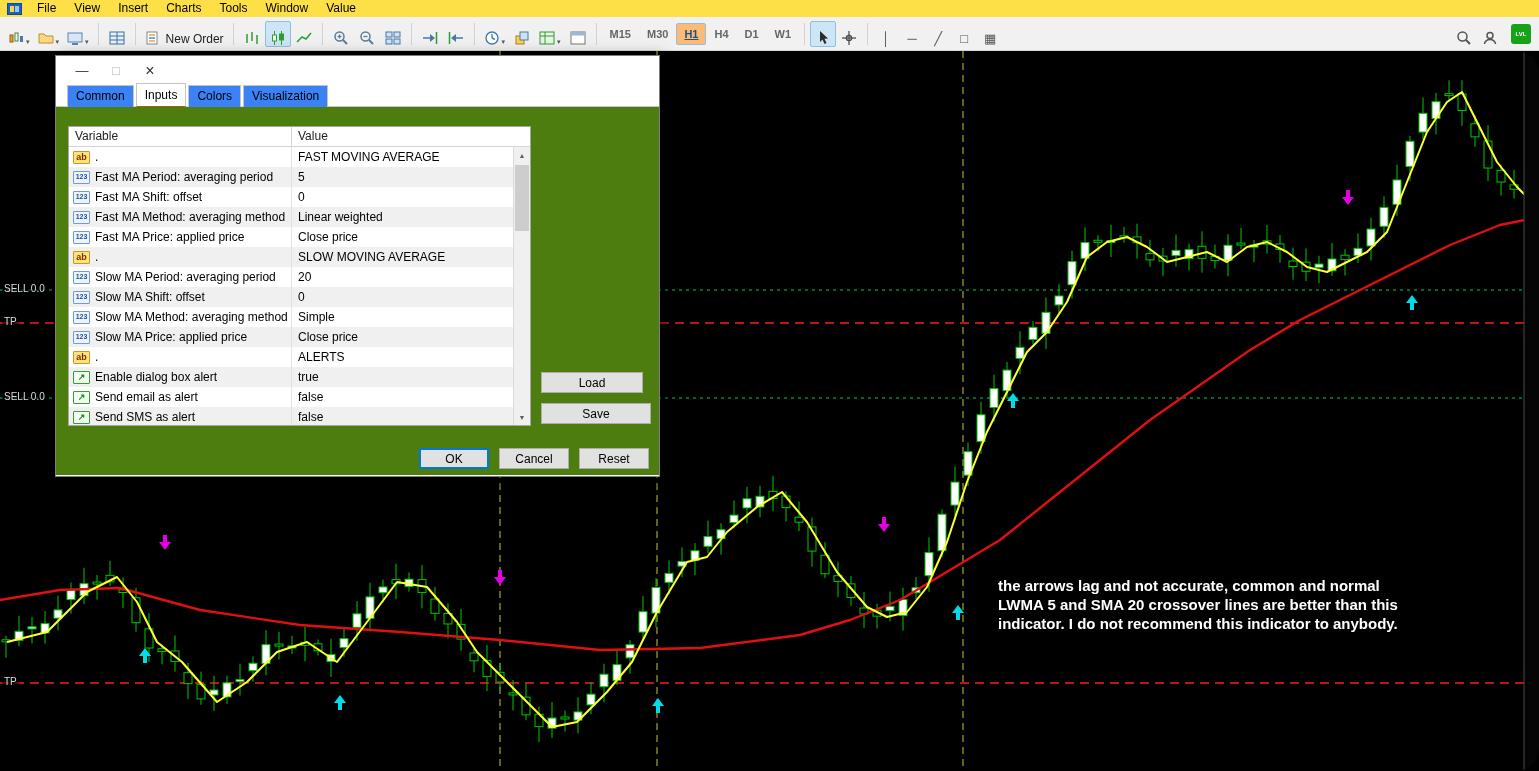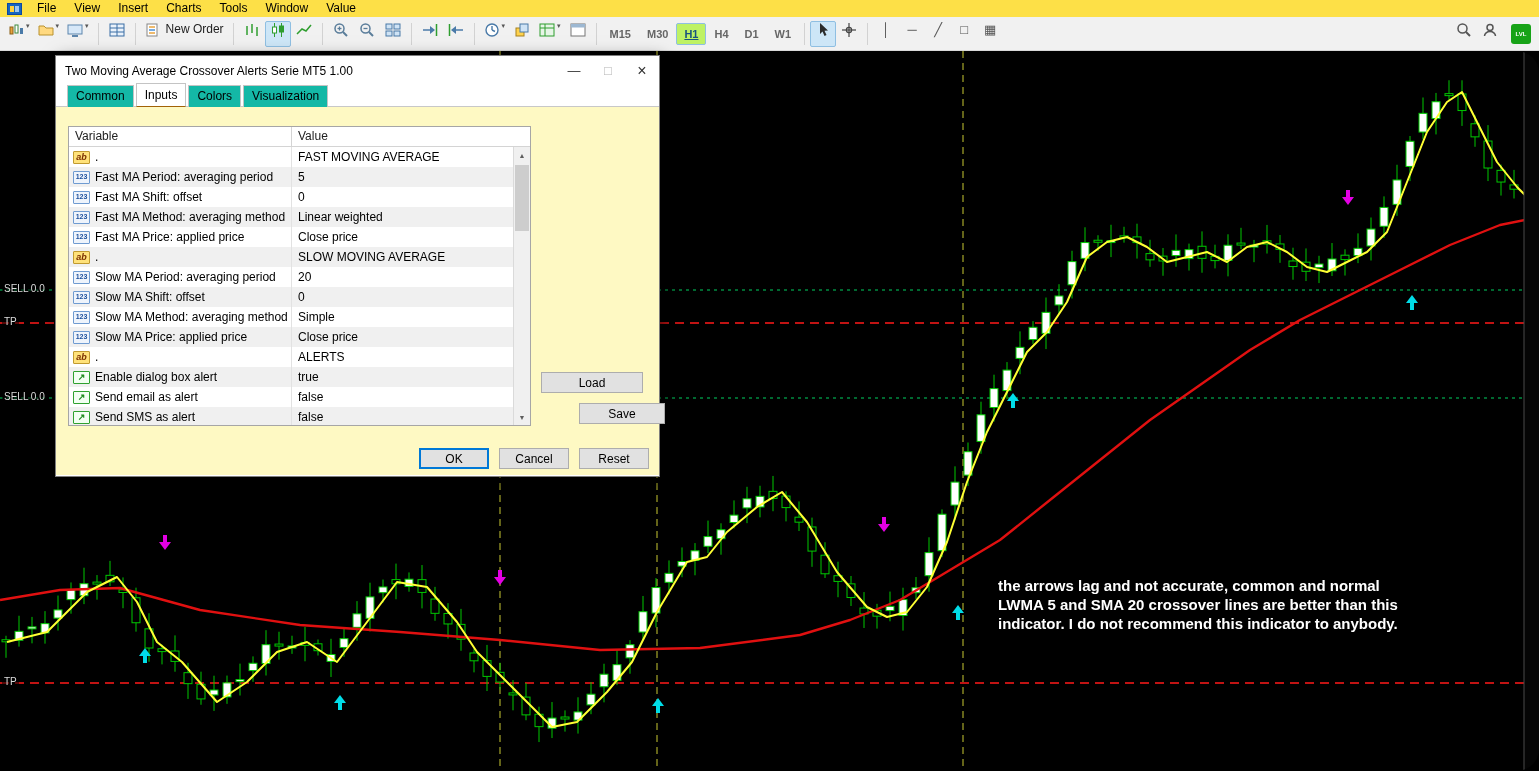--- a/index.html
+++ b/index.html
@@ -13,78 +13,78 @@
   .menubar { position:absolute; top:0; left:0; width:100%; height:17px; background:#fde047;
              display:flex; align-items:center; z-index:50; font-size:12px; }
   .app-icon { width:15px; height:12px; margin:0 6px 0 7px; background:#1565c0; border:1px solid #0d47a1; position:relative; flex:none; }
   .app-icon::after { content:""; position:absolute; left:2px; top:2px; width:4px; height:6px; background:#ffd23e; }
   .app-icon::before { content:""; position:absolute; right:2px; top:2px; width:4px; height:6px; background:#9ec7f0; }
   .menu-item { padding:1px 9px 2px; cursor:default; }
 
   
   .toolbar { position:absolute; top:17px; left:0; width:100%; height:34px; background:#f1f1f1;
              border-bottom:1px solid #d8d8d8; display:flex; align-items:center; z-index:50; padding:0 4px; }
-  .tb-btn { height:26px; min-width:26px; padding:0 3px; display:flex; align-items:flex-start; justify-content:center;
+  .tb-btn { height:26px; min-width:26px; padding:0 3px; display:flex; align-items:flex-end; justify-content:center;
             border:1px solid transparent; border-radius:2px; color:#444; font-size:13px; flex:none; }
   .tb-btn.active { background:#cde6f7; border-color:#8fbfe2; }
   .tb-sep { width:1px; height:22px; background:#d2d2d2; margin:0 5px; flex:none; }
   .caret { font-size:7px; color:#555; margin-left:2px; }
   .tb-label { margin-left:5px; font-size:12px; color:#222; }
   .tf { font-weight:bold; font-size:11px; color:#666; padding:0 7px; height:22px; display:flex; align-items:center;
         border:1px solid transparent; border-radius:2px; flex:none; }
-  .tf.active { background:#bef264; border-color:#8fbfe2; color:#19527e;text-decoration:underline; }
+  .tf.active { background:#fdba74; border-color:#8fbfe2; color:#19527e;text-decoration:underline; }
   .tb-right { margin-left:auto; display:flex; align-items:center; padding-right:4px; }
   .lvl-badge { width:20px; height:20px; margin-left:8px; background:#17a317; color:#fff; font-size:6px; font-weight:bold;
                display:flex; align-items:center; justify-content:center; border-radius:3px; flex:none; }
   .glyph-tool { font-size:13px; color:#555; }
 
   
   .chart-wrap { position:absolute; top:51px; left:0; width:1539px; height:720px; background:#000; z-index:1; overflow:hidden;border-radius:22px; }
   .price-label { position:absolute; left:2px; font-size:10px; color:#dcdcdc; background:rgba(0,0,0,.55); padding:0 2px; z-index:5; white-space:nowrap; }
   .annotation { position:absolute; left:998px; top:525px; z-index:5; color:#fff; font-size:15px; font-weight:bold;
                 line-height:19px; white-space:nowrap; }
 
   
   .dialog { position:absolute; left:55px; top:55px; width:605px; height:422px; background:#fff;
             border:1px solid #7f7f7f; box-shadow:4px 4px 16px rgba(0,0,0,.55); z-index:60; font-size:12px; }
   .dlg-title { height:29px; display:flex; align-items:center; padding-left:9px; }
   .dlg-title-text { flex:1; }
   .dlg-btn { width:34px; height:29px; display:flex; align-items:center; justify-content:center; font-size:13px; color:#333; flex:none; }
   .dlg-btn.disabled { color:#b5b5b5; }
   .dlg-tabs { display:flex; align-items:flex-end; padding-left:11px; height:22px; border-bottom:1px solid #c8c8c8; }
-  .tab { border:1px solid #c4c4c4; border-bottom:none; background:#14b8a6; padding:3px 8px 4px; margin-right:2px;
+  .tab { border:1px solid #c4c4c4; border-bottom:none; background:#3b82f6; padding:3px 8px 4px; margin-right:2px;
          position:relative; top:1px; font-size:12px; }
   .tab.active { background:#fff; padding-top:4px; top:1px; border-bottom:1px solid #a16207; }
-  .dlg-body { position:relative; height:calc(100% - 52px); background:#fef9c3; }
+  .dlg-body { position:relative; height:calc(100% - 52px); background:#4d7c0f; }
 
   .ptable { position:absolute; left:12px; top:19px; width:463px; height:300px; border:1px solid #a6a6a6; background:#fff; overflow:hidden; }
   .pt-header { display:flex; height:20px; border-bottom:1px solid #d4d4d4; font-size:12px; color:#222; }
   .pt-header .h1 { width:223px; padding:2px 6px; border-right:1px solid #d4d4d4; }
   .pt-header .h2 { flex:1; padding:2px 6px; }
   .pt-rows { position:absolute; top:20px; left:0; right:17px; bottom:0; overflow:hidden; }
   .pt-row { display:flex; height:20px; line-height:20px; }
   .pt-row.alt { background:#f0f0f0; }
   .pt-var { width:223px; display:flex; align-items:center; padding:0 4px; border-right:1px solid #e2e2e2;
             overflow:hidden; white-space:nowrap; }
   .pt-val { flex:1; padding:0 6px; overflow:hidden; white-space:nowrap; }
   .pt-icon { width:17px; height:13px; margin-right:5px; display:inline-flex; align-items:center; justify-content:center;
              border:1px solid; flex:none; border-radius:1px; }
-  .pt-icon.ab  { background:#ffe27a; border-color:#c09a30; color:#7a2f00; font-style:italic; font-weight:bold; font-size:9px; }
+  .pt-icon.ab  { background:#ffe27a; border-color:#c09a30; color:#7a2f00; font-weight:bold; font-size:9px; }
   .pt-icon.n123{ background:#eef4fc; border-color:#6f9bd1; color:#1c4f9c; font-weight:bold; font-size:7px; }
   .pt-icon.bool{ background:#f2fff2; border-color:#2fa12f; color:#1d8a1d; font-weight:bold; font-size:9px; }
 
   .pt-scroll { position:absolute; top:20px; right:0; width:17px; bottom:0; background:#f0f0f0; border-left:1px solid #dadada; }
   .pt-scroll .arr { height:16px; display:flex; align-items:center; justify-content:center; font-size:7px; color:#5e5e5e; }
   .pt-scroll .arr.down { position:absolute; bottom:0; left:0; right:0; }
   .pt-thumb { position:absolute; top:18px; left:1px; right:1px; height:66px; background:#cdcdcd; }
 
   .btn { position:absolute; height:21px; background:#e1e1e1; border:1px solid #adadad; font-size:12px;
          font-family:"Liberation Sans", sans-serif; color:#000; padding:0; }
   .btn-load  { left:485px; top:265px; width:102px; }
-  .btn-save  { left:485px; top:296px; width:86px;margin-left:38px; }
+  .btn-save  { left:485px; top:296px; width:110px; }
   .btn-ok    { left:363px; top:341px; width:70px; border-color:#0078d7; box-shadow:inset 0 0 0 1px #0078d7; }
   .btn-cancel{ left:443px; top:341px; width:70px; }
   .btn-reset { left:523px; top:341px; width:70px; }
 </style>
 </head>
 <body>
 
 <div class="menubar">
   <div class="app-icon"></div>
   <div id="menu-items" style="display:flex;">
@@ -557,21 +557,20 @@
     </div>
   <div class="annotation">
     <div>the arrows lag and not accurate, common and normal</div>
     <div>LWMA 5 and SMA 20 crossover lines are better than this</div>
     <div>indicator. I do not recommend this indicator to anybody.</div>
   </div>
 </div>
 
 <div class="dialog">
   <div class="dlg-title">
-    <span class="dlg-title-text">Two Moving Average Crossover Alerts Serie MT5 1.00</span>
     <div class="dlg-btn">
         <span>—</span>
       </div>
     <div class="dlg-btn disabled">
         <span>□</span>
       </div>
     <div class="dlg-btn">
         <span style="font-size:16px;">×</span>
       </div>
   </div>

